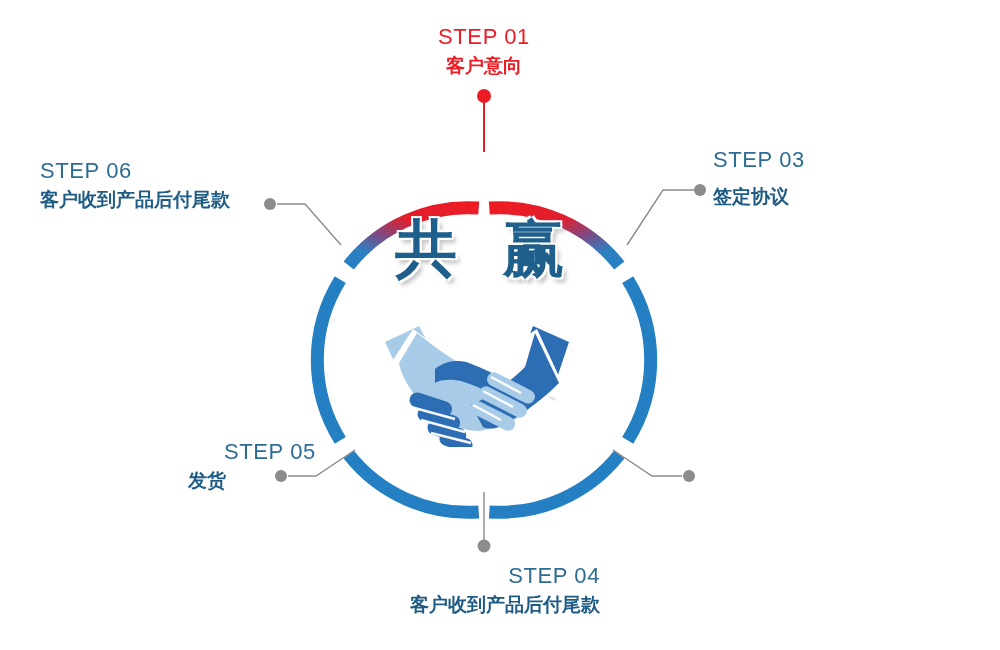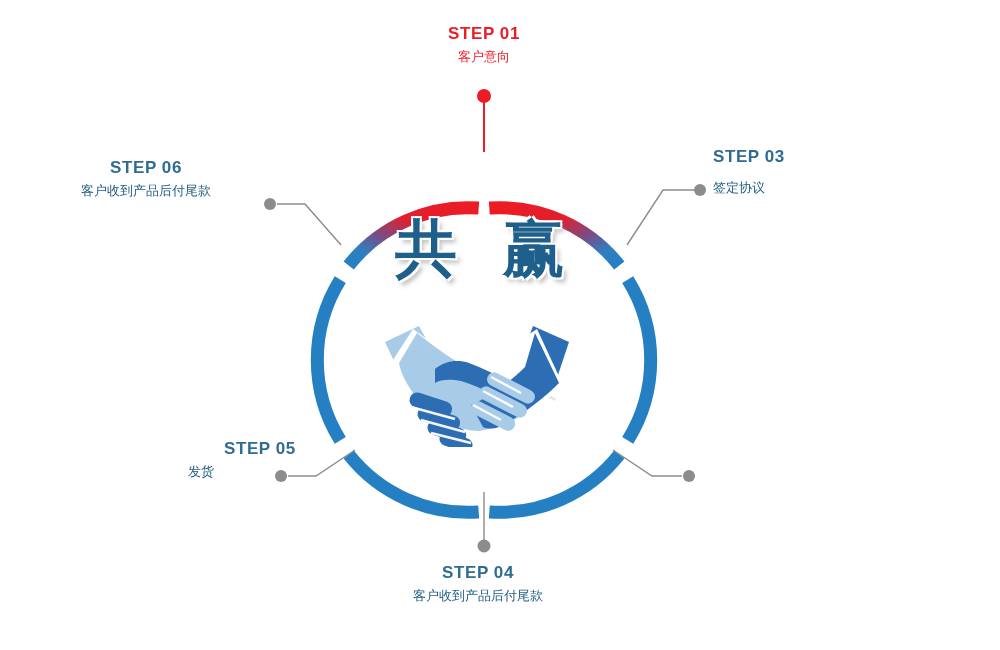--- a/index.html
+++ b/index.html
@@ -35,48 +35,48 @@
     white-space:nowrap;
     line-height:1;
   }
 
   
   .step{
     position:absolute;
     white-space:nowrap;
   }
   .step .num{
-    font-size:17px;
-    font-weight:bold;
+    font-size:22px;
+    font-weight:normal;
     color:#2E6C94;
     letter-spacing:0.6px;
     line-height:1.15;
     display:block;
   }
   .step .title{
     font-family:"DejaVu Sans","Liberation Sans",sans-serif;
-    font-size:13px;
-    font-weight:normal;
+    font-size:19px;
+    font-weight:bold;
     color:#1F5C85;
     line-height:1.35;
     display:block;
     margin-top:4px;
   }
   .step.red .num{color:#ED1C24;}
   .step.red .title{color:#ED1C24;}
 
   
   #step01{left:384px;top:24px;width:200px;text-align:center;}
   #step02{left:713px;top:147px;text-align:left;}
   #step03{left:702px;top:428px;text-align:left;}
-  #step04{left:378px;top:563px;width:200px;text-align:center;}
+  #step04{left:400px;top:563px;width:200px;text-align:right;}
   #step05{left:188px;top:439px;text-align:left;width:86px;}
   #step05 .num{text-align:left;margin-left:36px;}
   #step05 .title{text-align:left;}
-  #step06{left:40px;top:158px;text-align:center;width:212px;}
+  #step06{left:40px;top:158px;text-align:left;width:212px;}
 
   
   #handshake{position:absolute;left:370px;top:315px;width:232px;height:132px;}
 </style>
 </head>
 <body>
 
 <div id="stage">
 
   <svg id="graphics" viewBox="0 0 1000 650">

